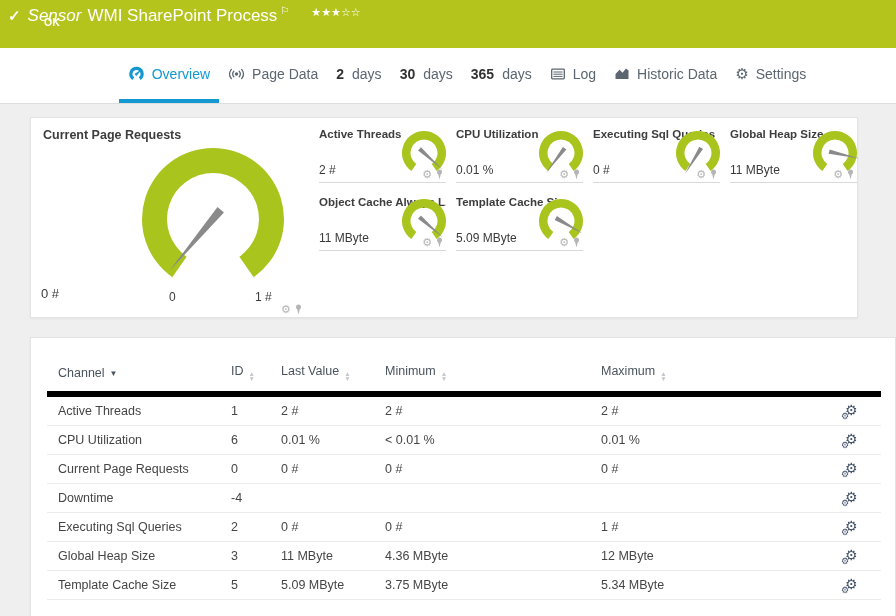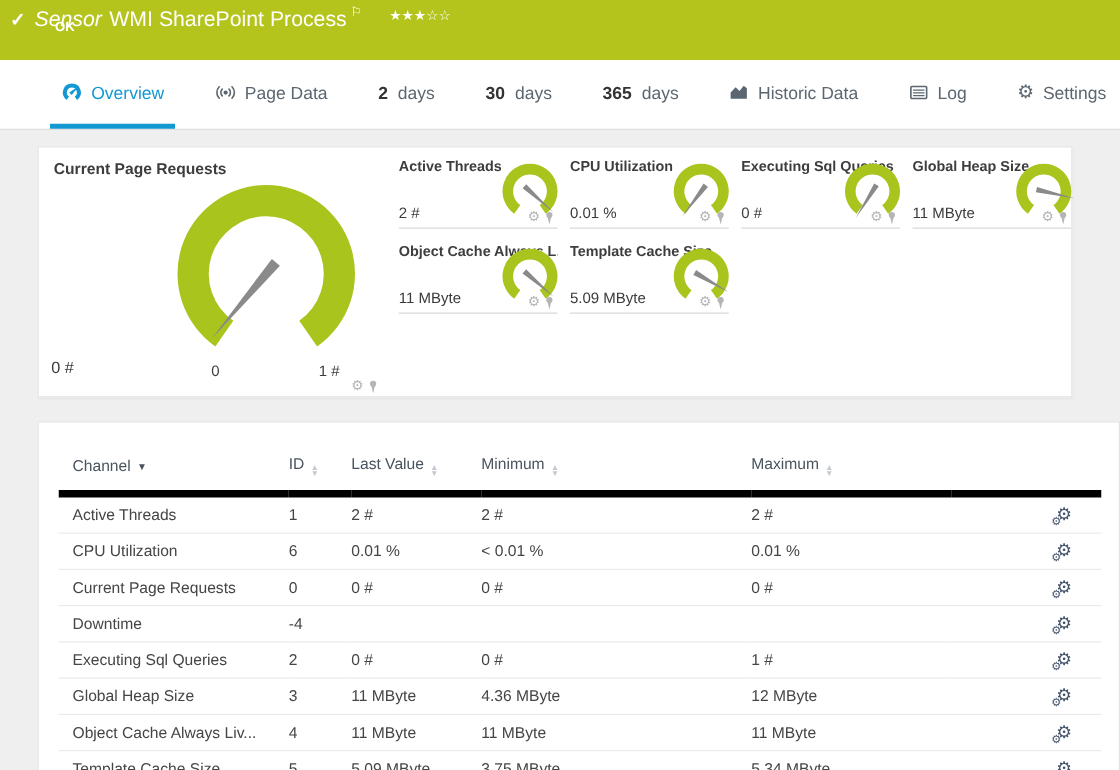--- a/index.html
+++ b/index.html
@@ -12,21 +12,21 @@
   .top-header{position:absolute;top:0;left:0;right:0;height:48px;background:#b5c41d;color:#fff}
   .hdr-line1{position:absolute;top:6px;left:8px;display:flex;align-items:center;white-space:nowrap}
   .hdr-check{font-size:15px;font-weight:bold;margin-right:7px}
   .hdr-kind{font-style:italic;font-size:17px;margin-right:6px}
   .hdr-title{font-size:17px}
   .hdr-flag{font-size:10px;position:relative;top:-6px;margin-left:3px}
   .hdr-stars{font-size:11px;letter-spacing:0;position:relative;top:-4px;margin-left:22px}
   .hdr-status{position:absolute;top:16px;left:44px;font-size:10.5px;font-weight:bold}
   
   .tabbar{position:absolute;top:48px;left:0;right:0;height:56px;background:#fff;
-    border-bottom:1px solid #dedede;display:flex;justify-content:space-between;
+    border-bottom:1px solid #dedede;display:flex;justify-content:center;
     align-items:stretch;padding:0 2px 0 40px;box-sizing:border-box}
   .tab{display:flex;align-items:center;gap:7px;color:#5b6670;font-size:14px;
     padding:0 9px;border-bottom:4px solid transparent;box-sizing:border-box;cursor:pointer;white-space:nowrap}
   .tab.active{color:#1398d2;border-bottom-color:#1398d2}
   .tab b{color:#333;margin-right:1px}
   .tab .tab-icon{flex:0 0 auto;display:block}
   .tab .gear-glyph{font-size:15px;line-height:1}
   
   .panel{position:absolute;background:#fff;border:1px solid #e3e3e3;
     box-shadow:0 1px 2px rgba(0,0,0,.05);box-sizing:border-box}
@@ -111,32 +111,32 @@
   <div class="tab">
     <b>30</b>
     <span>days</span>
   </div>
   <div class="tab">
     <b>365</b>
     <span>days</span>
   </div>
   <div class="tab">
     <svg class="tab-icon" width="16" height="16" viewBox="0 0 16 16">
-      <path class="fill-icon" d="M1.5 13 V8 L5.5 3.8 L8.6 6.8 L12 2.6 L14.5 4.6 V13 Z"></path>
-    </svg>
-    <span>Historic Data</span>
-  </div>
-  <div class="tab">
-    <svg class="tab-icon" width="16" height="16" viewBox="0 0 16 16">
       <rect x="1.7" y="3.2" width="12.6" height="9.6" rx="0.8" class="line-icon"></rect>
       <line x1="3.8" y1="6" x2="12.2" y2="6" class="line-icon" style="stroke-width:1"></line>
       <line x1="3.8" y1="8.2" x2="12.2" y2="8.2" class="line-icon" style="stroke-width:1"></line>
       <line x1="3.8" y1="10.4" x2="12.2" y2="10.4" class="line-icon" style="stroke-width:1"></line>
     </svg>
     <span>Log</span>
+  </div>
+  <div class="tab">
+    <svg class="tab-icon" width="16" height="16" viewBox="0 0 16 16">
+      <path class="fill-icon" d="M1.5 13 V8 L5.5 3.8 L8.6 6.8 L12 2.6 L14.5 4.6 V13 Z"></path>
+    </svg>
+    <span>Historic Data</span>
   </div>
   <div class="tab">
     <span class="gear-glyph">⚙</span>
     <span>Settings</span>
   </div>
 </div>
 
 <div class="panel" id="gauges-panel">
   <div class="main-title">Current Page Requests</div>
   <svg id="main-gauge" width="164" height="150" viewBox="0 0 164 150">
@@ -354,30 +354,20 @@
     <td class="c-name">Global Heap Size</td>
     <td class="c-id">3</td>
     <td class="cen c-last">11 MByte</td>
     <td class="cen c-min">4.36 MByte</td>
     <td class="cen c-max">12 MByte</td>
     <td class="c-gear">
       <span class="gears-icon"><span class="gg1">⚙</span><span class="gg2">⚙</span></span>
     </td>
   </tr>
 
-  <tr>
-    <td class="c-name">Object Cache Always Liv...</td>
-    <td class="c-id">4</td>
-    <td class="cen c-last">11 MByte</td>
-    <td class="cen c-min">11 MByte</td>
-    <td class="cen c-max">11 MByte</td>
-    <td class="c-gear">
-      <span class="gears-icon"><span class="gg1">⚙</span><span class="gg2">⚙</span></span>
-    </td>
-  </tr>
 
   <tr>
     <td class="c-name">Template Cache Size</td>
     <td class="c-id">5</td>
     <td class="cen c-last">5.09 MByte</td>
     <td class="cen c-min">3.75 MByte</td>
     <td class="cen c-max">5.34 MByte</td>
     <td class="c-gear">
       <span class="gears-icon"><span class="gg1">⚙</span><span class="gg2">⚙</span></span>
     </td>

